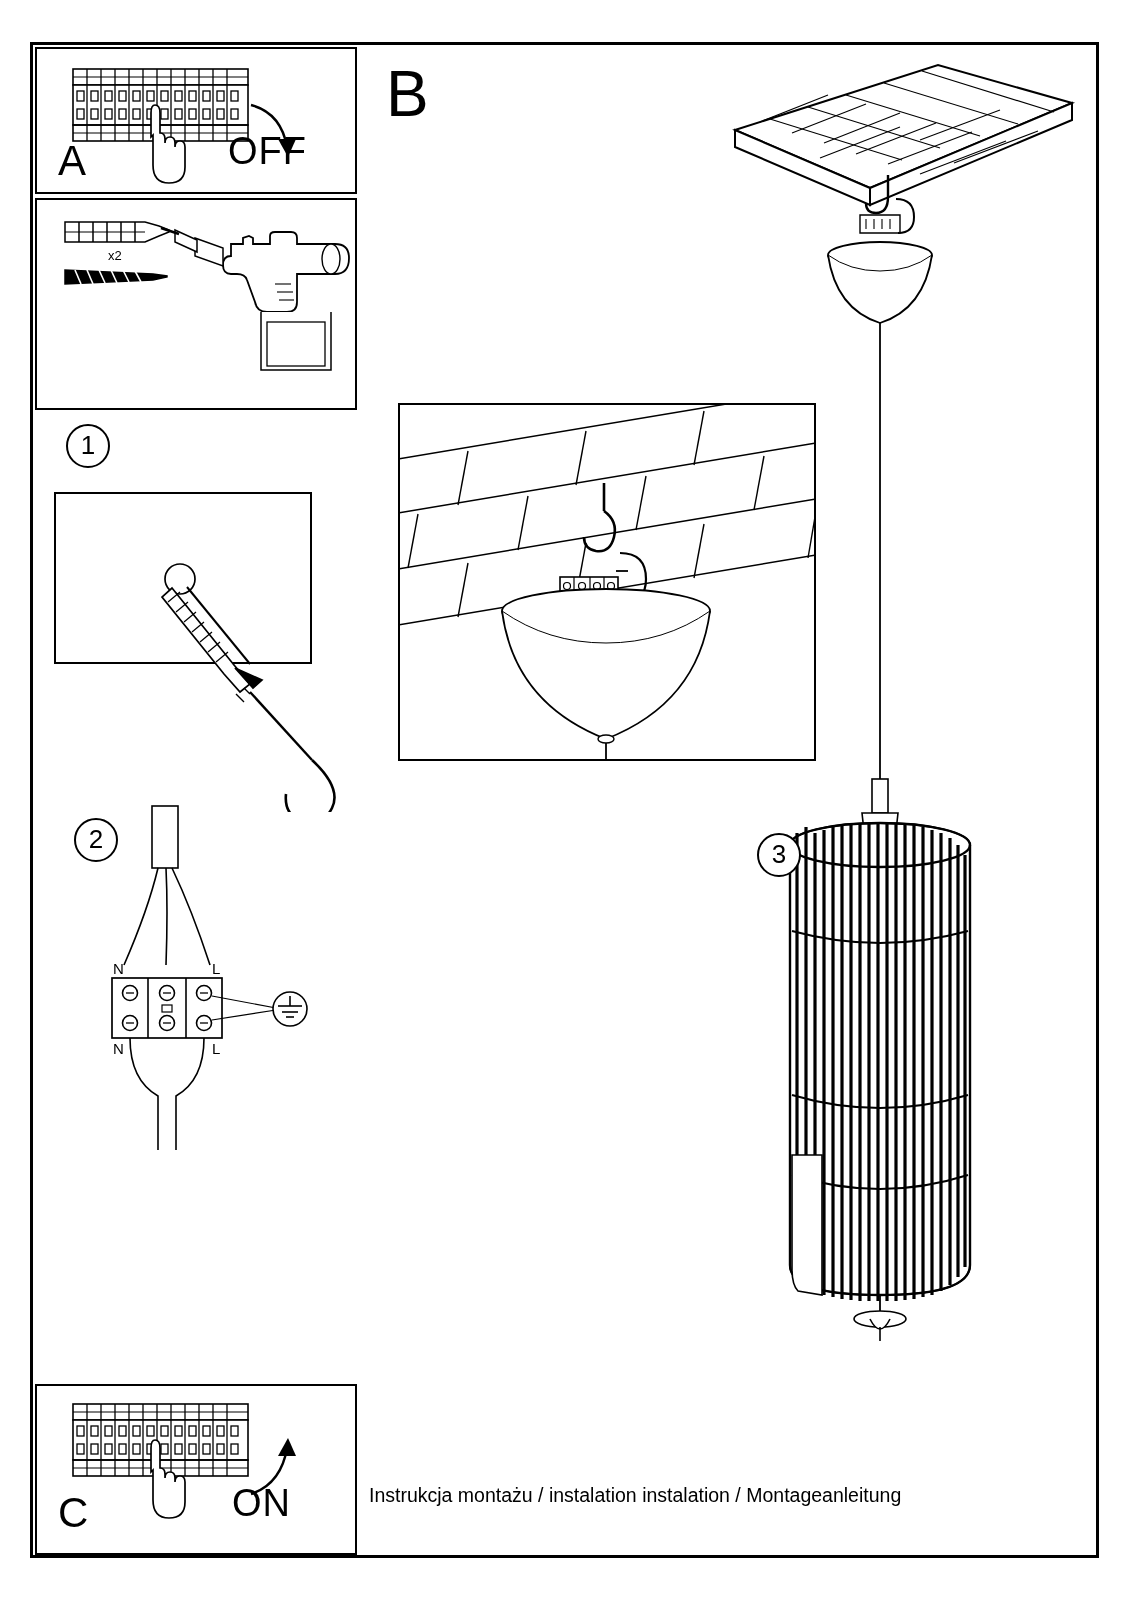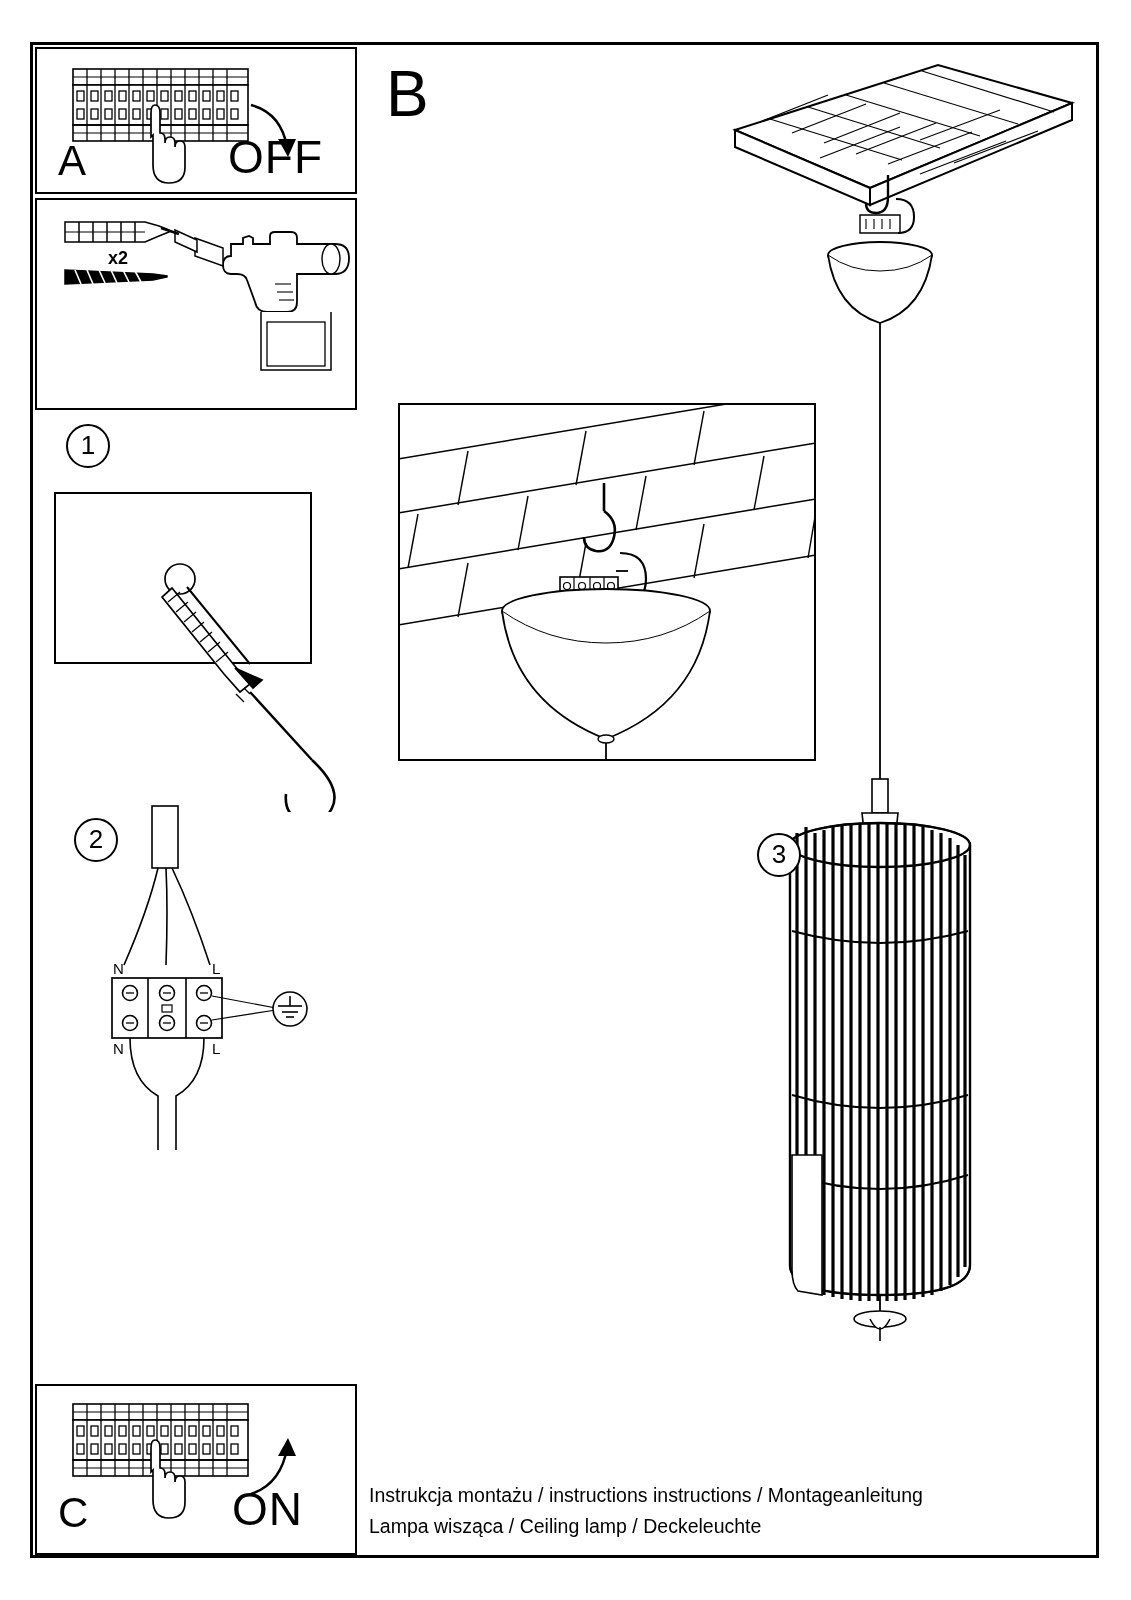--- a/index.html
+++ b/index.html
@@ -41,21 +41,21 @@
     line-height: 1;
   }
   .big-letter {
     position: absolute;
     font-size: 64px;
     font-family: "Liberation Sans", sans-serif;
     line-height: 1;
   }
   .word {
     position: absolute;
-    font-size: 46px;
+    font-size: 38px;
     font-family: "Liberation Sans", sans-serif;
     letter-spacing: 1px;
   }
   .circle-num {
     position: absolute;
     width: 44px;
     height: 44px;
     border: 2.5px solid #000;
     border-radius: 50%;
     box-sizing: border-box;
@@ -71,23 +71,22 @@
     font-family: "Liberation Sans", sans-serif;
     white-space: nowrap;
   }
   .term-label {
     position: absolute;
     font-size: 15px;
     font-family: "Liberation Sans", sans-serif;
   }
   .x2 {
     position: absolute;
-    font-size: 18px;
-    font-family: "Liberation Sans", sans-serif;
-    font-weight: bold;
+    font-size: 13px;
+    font-family: "Liberation Sans", sans-serif;
   }
   svg { display: block; }
   .svgabs { position: absolute; }
 </style>
 </head>
 <body>
 
 <div id="page">
 
   <div class="frame"></div>
@@ -461,16 +460,15 @@
       <path d="M104 208 Q116 300 208 336 Q300 300 312 208" fill="#fff" stroke-width="1.8"></path>
       <path d="M104 208 Q150 240 208 240 Q266 240 312 208" stroke-width="1"></path>
 
       <line x1="208" y1="336" x2="208" y2="358" stroke-width="1.8"></line>
       <ellipse cx="208" cy="336" rx="8" ry="4" fill="#fff" stroke-width="1.4"></ellipse>
     </g>
   </svg>
 
   <div class="circle-num" style="left:757px; top:833px;">3</div>
 
-  <div class="caption" style="left:369px; top:1484px;">Instrukcja montażu / instructions instructions / Montageanleitung</div>
-  <div class="caption" style="left:369px; top:1515px;">Lampa wisząca / Ceiling lamp / Deckeleuchte</div>
+  <div class="caption" style="left:369px; top:1484px;">Instrukcja montażu / instalation instalation / Montageanleitung</div>
 
 </div>
 
 </body></html>

